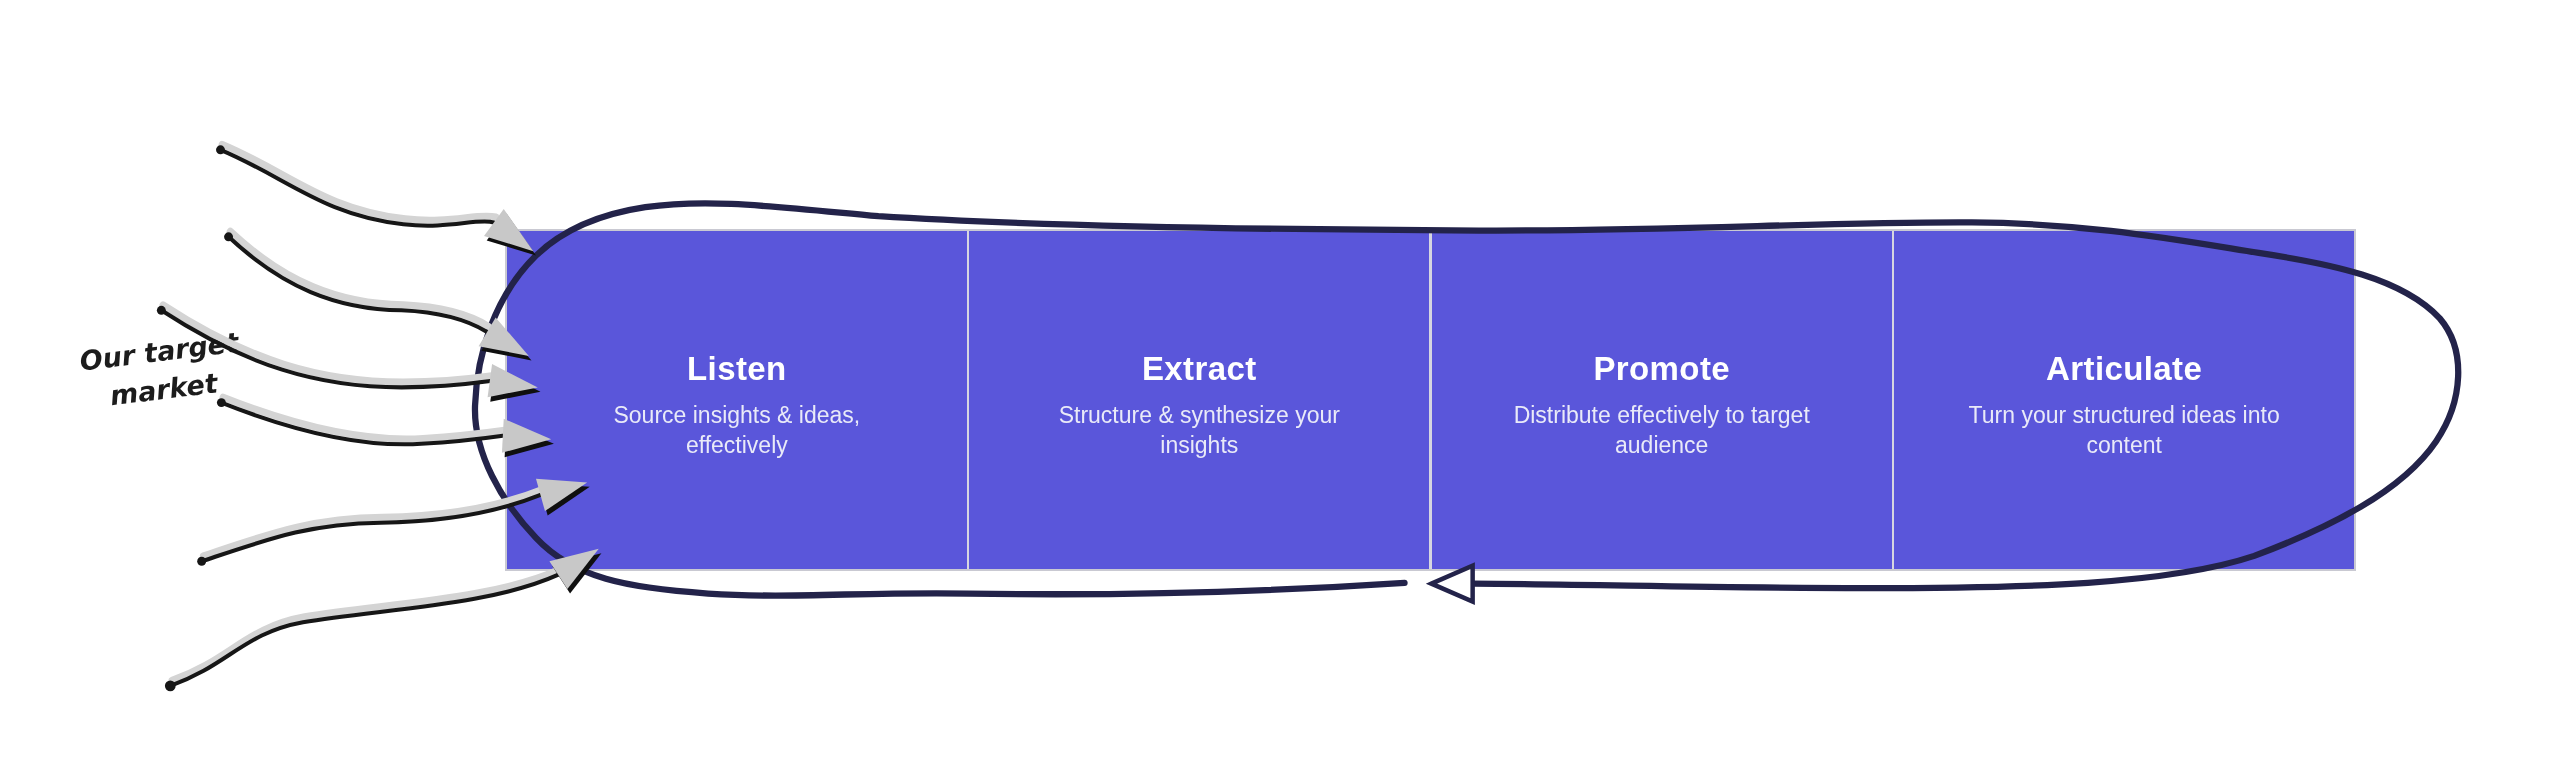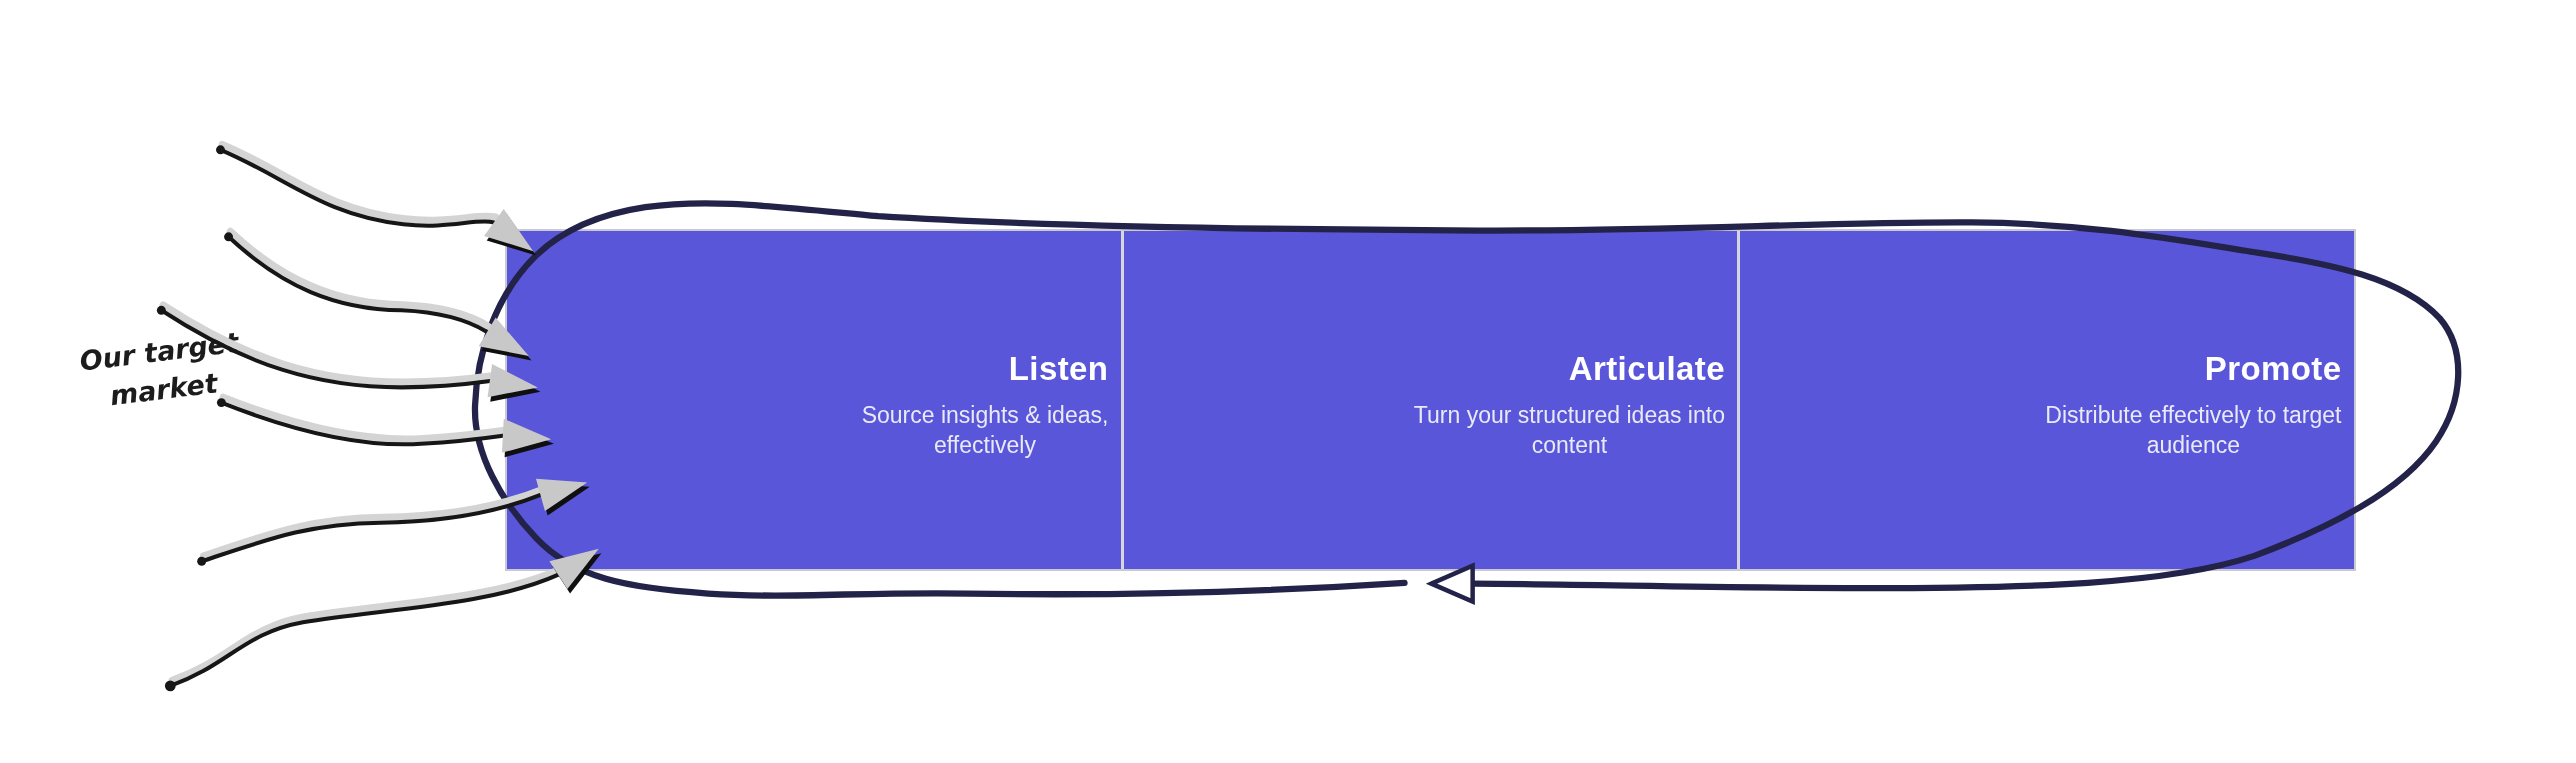--- a/index.html
+++ b/index.html
@@ -28,21 +28,21 @@
   
   .process-box{
     position:absolute;left:505px;top:229px;width:1851px;height:342px;
     display:flex;gap:2.7px;
     background:var(--divider);
     border:2.7px solid var(--box-border);
   }
   .panel{
     flex:1 1 0;
     background:var(--panel-purple);
-    display:flex;flex-direction:column;align-items:flex-end;justify-content:center;
+    display:flex;flex-direction:column;align-items:center;justify-content:center;
     padding:9px 12.5px 0 12.5px;
     text-align:center;
   }
   .panel-title{
     color:var(--title-white);
     font-size:33px;font-weight:700;
     line-height:39px;
     letter-spacing:0.4px;
   }
   .panel-sub{
@@ -80,31 +80,38 @@
 
   <div class="process-box">
     <div class="panel">
       <div class="panel-title">Listen</div>
       <div class="panel-sub">
         <span>Source insights &amp; ideas,</span>
         <span>effectively</span>
       </div>
     </div>
     <div class="panel">
-      <div class="panel-title">Articulate</div>
+      <div class="panel-title">Extract</div>
       <div class="panel-sub">
-        <span>Turn your structured ideas into</span>
-        <span>content</span>
+        <span>Structure &amp; synthesize your</span>
+        <span>insights</span>
       </div>
     </div>
     <div class="panel">
       <div class="panel-title">Promote</div>
       <div class="panel-sub">
         <span>Distribute effectively to target</span>
         <span>audience</span>
+      </div>
+    </div>
+    <div class="panel">
+      <div class="panel-title">Articulate</div>
+      <div class="panel-sub">
+        <span>Turn your structured ideas into</span>
+        <span>content</span>
       </div>
     </div>
   </div>
 
   <div class="market-label">
     <span>Our target</span>
     <span>market</span>
   </div>
 
   <svg class="annotation-layer" width="2576" height="764" viewBox="0 0 2874 852" xmlns="http://www.w3.org/2000/svg">

